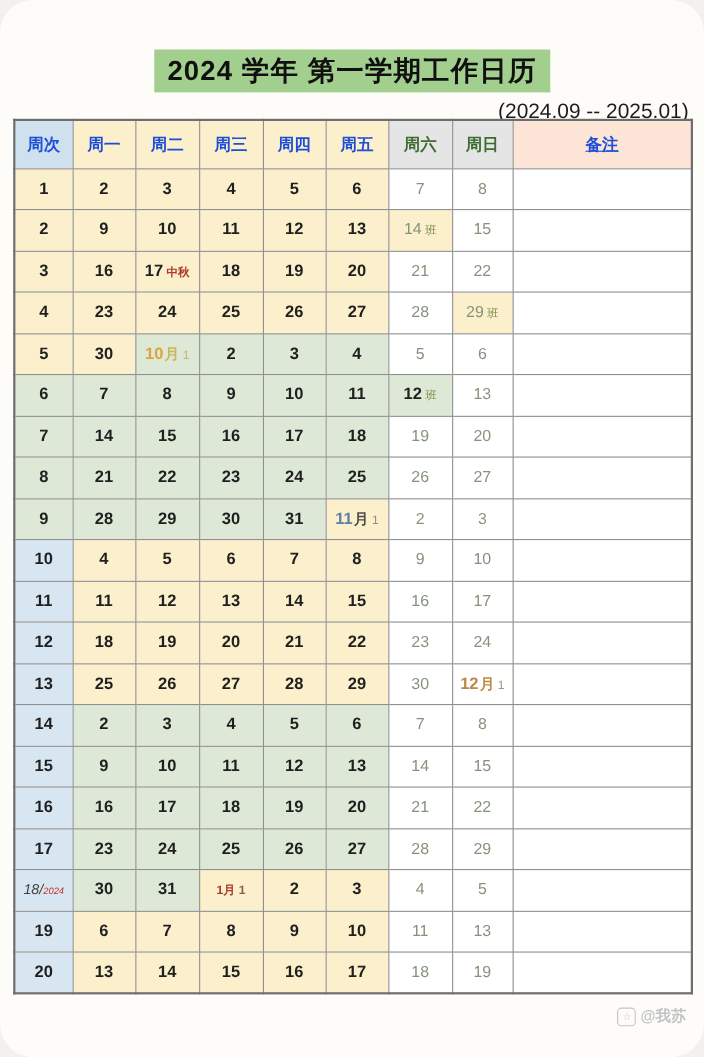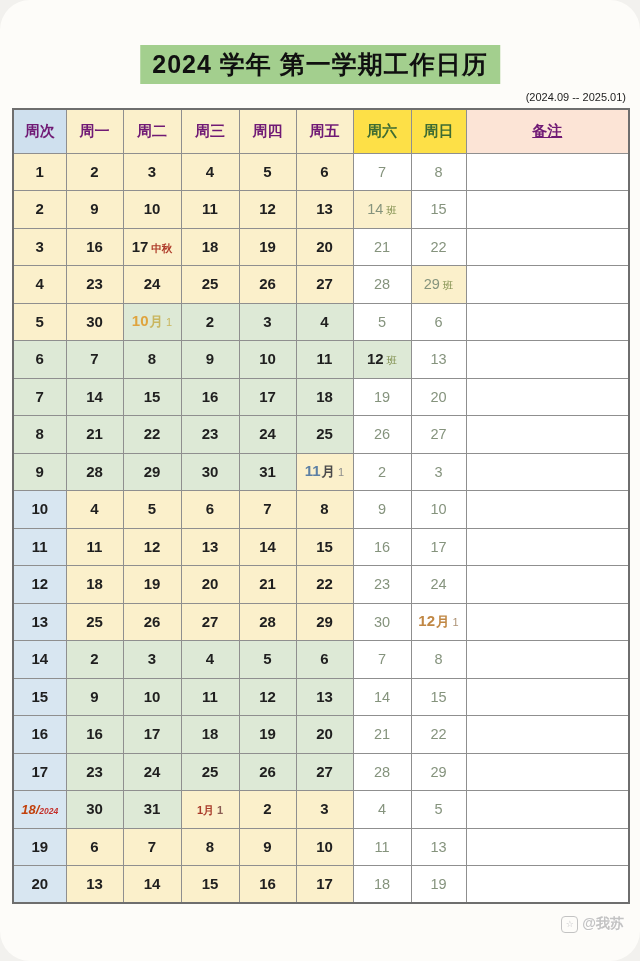--- a/index.html
+++ b/index.html
@@ -2,34 +2,34 @@
 <html><head>
 <meta charset="utf-8">
 <style>
   html,body{margin:0;padding:0;}
   body{font-family:"Liberation Sans","DejaVu Sans",sans-serif;background:#f2f1ee;}
   .page{position:relative;width:640px;height:961px;background:#fdfcf9;overflow:hidden;border-radius:30px;}
 
   .title{position:absolute;top:45px;left:50%;transform:translateX(-50%);
     background:#a3cf8e;padding:3px 12px;font-size:25px;font-weight:700;color:#101010;
     letter-spacing:1px;white-space:nowrap;}
-  .subtitle{position:absolute;top:91px;right:14px;font-size:11px;color:#1c1c1c;}
+  .subtitle{position:absolute;top:91px;right:14px;font-size:19px;color:#1c1c1c;}
 
   table.cal{position:absolute;left:12px;top:108px;width:616px;border-collapse:collapse;
     table-layout:fixed;border:2px solid #6e6e6e;}
   .cal th,.cal td{border:1px solid #8f8f8f;text-align:center;vertical-align:middle;
     padding:0;overflow:hidden;white-space:nowrap;}
   .cal thead tr{height:44px;}
   .cal tr.banner-row{height:38px;}
   .cal tbody tr.data-row{height:37.5px;}
 
-  th{font-size:15px;font-weight:700;color:#701a75;}
+  th{font-size:15px;font-weight:700;color:#1d4ed8;}
   .h-week{background:#cfe0ee;}
   .h-day{background:#fbf0cb;}
-  .h-wknd{background:#fde047;color:#3e6c32;}
+  .h-wknd{background:#e5e5e5;color:#3e6c32;}
   .h-note{background:#fce4d6;text-decoration:underline;}
 
   .bg-y{background:#fbf0cb;}
   .bg-g{background:#dde9d6;}
   .bg-w{background:#ffffff;}
   .bg-b{background:#d8e6f1;}
 
   .banner{background:#dde9d6;position:relative;}
   .banner-label{position:absolute;left:90px;top:50%;transform:translateY(-50%);
     font-weight:700;font-size:14.5px;letter-spacing:2px;color:#1e1e1e;}
@@ -45,22 +45,22 @@
   .t-ol{color:#c9b65f;font-weight:700;font-size:13.5px;margin-left:1px;}
   .t-olS{color:#c9b65f;font-size:11px;}
   .t-bl{color:#5d80a5;font-weight:700;font-size:15px;}
   .t-dk{color:#4a4a4a;font-weight:700;font-size:13.5px;margin-left:1px;}
   .t-gyS{color:#8d8d8d;font-size:11px;}
   .t-br{color:#c08744;font-weight:700;font-size:15px;}
   .t-brm{color:#c08744;font-weight:700;font-size:13.5px;margin-left:1px;}
   .t-brS{color:#ad9274;font-size:11px;}
   .t-rd{color:#a93b2a;font-weight:700;font-size:11px;}
   .t-rdS{color:#8a5d54;font-weight:700;font-size:11px;}
-  .t-wr{color:#c2410c;font-weight:700;font-style:italic;font-size:13px;}
-  .t-wrS{color:#c4302b;font-weight:700;font-style:italic;font-size:8.5px;margin-left:0;}
+  .t-wr{color:#404040;font-weight:400;font-style:italic;font-size:13px;}
+  .t-wrS{color:#c4302b;font-weight:400;font-style:italic;font-size:8.5px;margin-left:0;}
   .t-sun1{color:#4f4f4f;font-weight:700;font-size:14px;}
 
   .watermark{position:absolute;right:16px;top:915px;display:flex;align-items:center;gap:4px;
     color:#c3c3c3;font-size:14px;font-weight:700;
     text-shadow:0 0 2px #ffffff,0 1px 1px #ffffff;}
   .wm-logo{width:15px;height:15px;border:1.5px solid #c3c3c3;border-radius:4px;
     display:flex;align-items:center;justify-content:center;font-size:9px;line-height:1;}
 </style>
 </head>
 <body>

